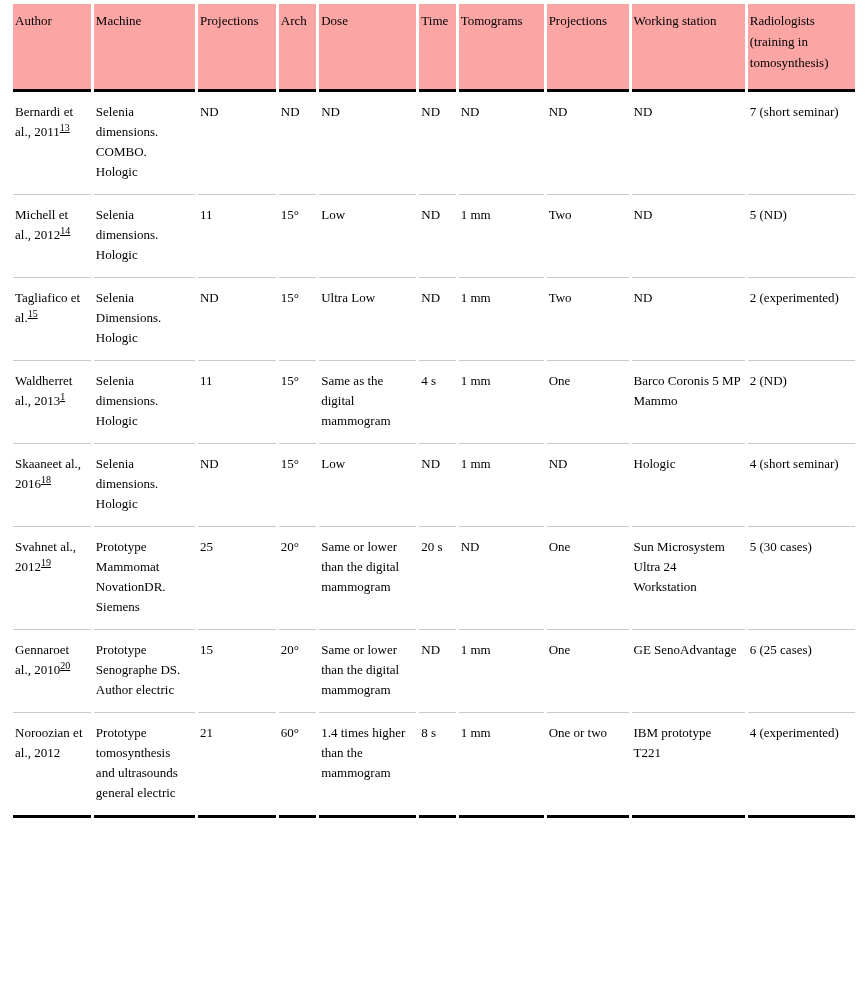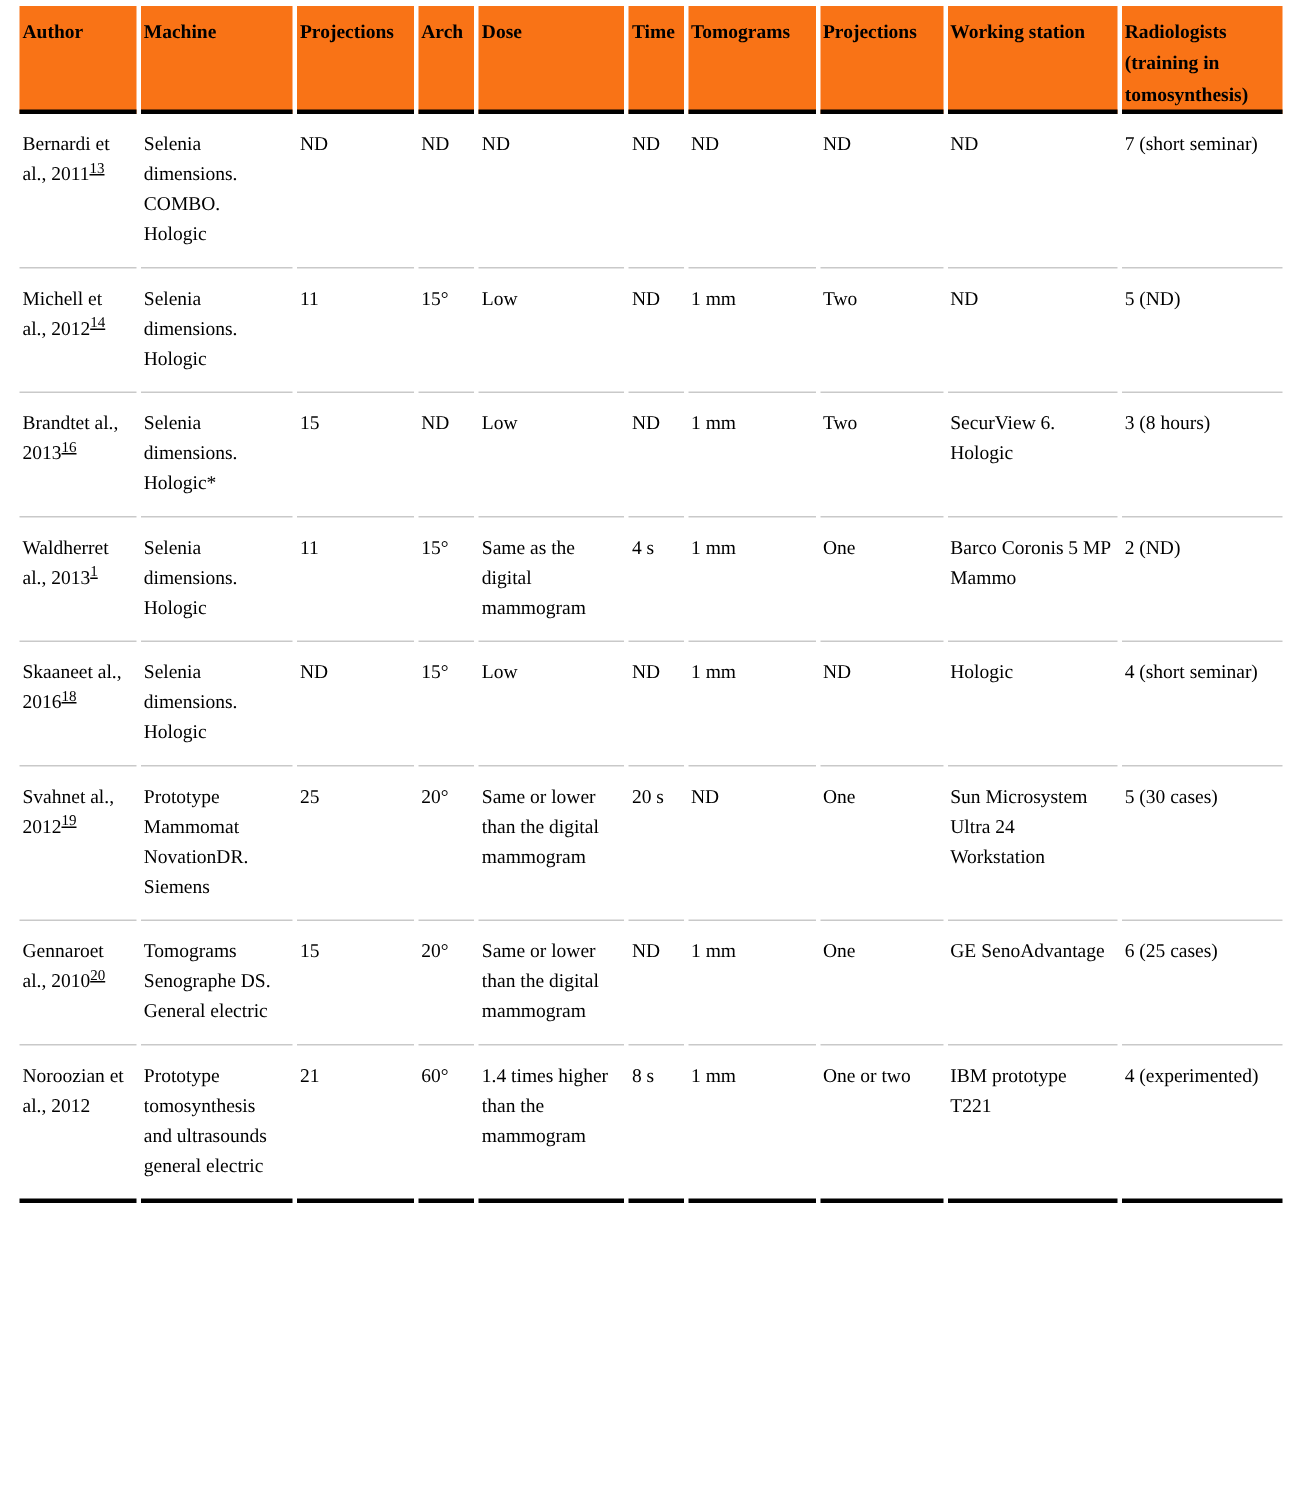--- a/index.html
+++ b/index.html
@@ -18,25 +18,25 @@
   }
   table.study-table {
     border-collapse: separate;
     border-spacing: 3px 0;
     table-layout: fixed;
     width: 848px;
     font-size: 13px;
     line-height: 20px;
   }
   thead th {
-    background: #f97316;
-    font-weight: bold;
+    background: #fca5a5;
+    font-weight: normal;
     text-align: left;
     vertical-align: top;
-    padding: 6px 4px 0 2px;
+    padding: 6px 4px 16px 2px;
     border-bottom: 3px solid #000000;
     font-size: 13px;
     line-height: 21px;
   }
   tbody td {
     vertical-align: top;
     text-align: left;
     padding: 10px 4px 12px 2px;
     border-bottom: 1px solid #c9c9c9;
     word-wrap: break-word;
@@ -104,30 +104,30 @@
           <td>11</td>
           <td>15°</td>
           <td>Low</td>
           <td>ND</td>
           <td>1 mm</td>
           <td>Two</td>
           <td>ND</td>
           <td>5 (ND)</td>
         </tr>
         <tr>
-          <td><span>Brandtet al., 2013</span><sup class="ref"><a href="#">16</a></sup></td>
-          <td>Selenia dimensions. Hologic*</td>
-          <td>15</td>
+          <td><span>Tagliafico et al.</span><sup class="ref"><a href="#">15</a></sup></td>
+          <td>Selenia Dimensions. Hologic</td>
           <td>ND</td>
-          <td>Low</td>
+          <td>15°</td>
+          <td>Ultra Low</td>
           <td>ND</td>
           <td>1 mm</td>
           <td>Two</td>
-          <td>SecurView 6. Hologic</td>
-          <td>3 (8 hours)</td>
+          <td>ND</td>
+          <td>2 (experimented)</td>
         </tr>
         <tr>
           <td><span>Waldherret al., 2013</span><sup class="ref"><a href="#">1</a></sup></td>
           <td>Selenia dimensions. Hologic</td>
           <td>11</td>
           <td>15°</td>
           <td>Same as the digital mammogram</td>
           <td>4 s</td>
           <td>1 mm</td>
           <td>One</td>
@@ -153,21 +153,21 @@
           <td>20°</td>
           <td>Same or lower than the digital mammogram</td>
           <td>20 s</td>
           <td>ND</td>
           <td>One</td>
           <td>Sun Microsystem Ultra 24 Workstation</td>
           <td>5 (30 cases)</td>
         </tr>
         <tr>
           <td><span>Gennaroet al., 2010</span><sup class="ref"><a href="#">20</a></sup></td>
-          <td>Tomograms Senographe DS. General electric</td>
+          <td>Prototype Senographe DS. Author electric</td>
           <td>15</td>
           <td>20°</td>
           <td>Same or lower than the digital mammogram</td>
           <td>ND</td>
           <td>1 mm</td>
           <td>One</td>
           <td>GE SenoAdvantage</td>
           <td>6 (25 cases)</td>
         </tr>
         <tr>

